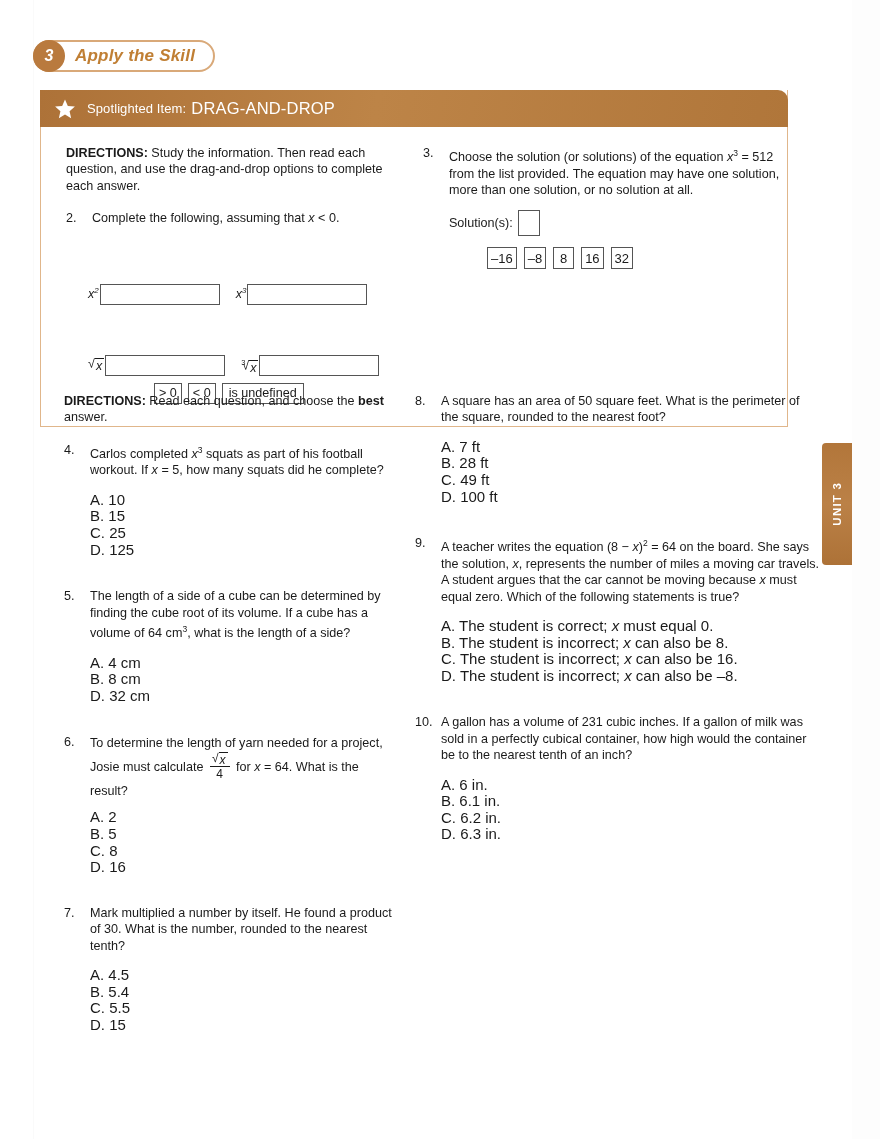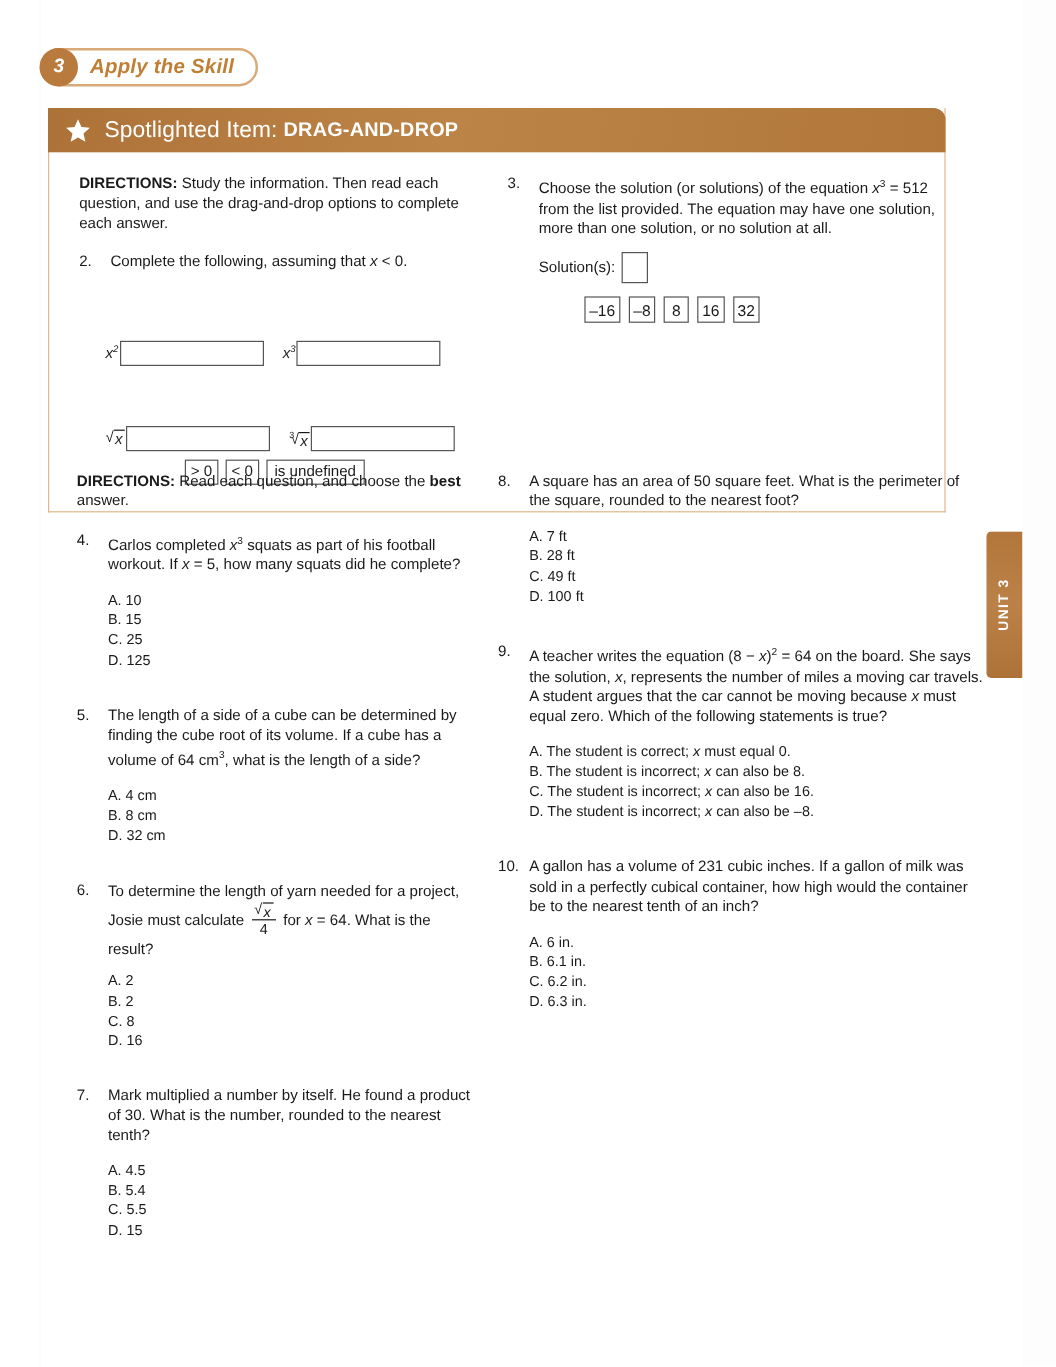--- a/index.html
+++ b/index.html
@@ -100,27 +100,27 @@
     margin: 0 -1px;
   }
   .star-icon {
     width: 22px;
     height: 22px;
     margin-right: 11px;
     flex: none;
   }
   .spotlight-label {
     color: #ffffff;
-    font-size: 19px;
+    font-size: 13px;
     letter-spacing: 0.1px;
   }
   .spotlight-type {
     color: #ffffff;
     font-size: 16.5px;
-    font-weight: bold;
+    font-weight: normal;
     letter-spacing: 0.2px;
     margin-left: 5px;
   }
   .spotlight-body {
     display: flex;
     padding: 18px 0 22px 0;
     gap: 21px;
   }
   .sl-col-left {
     width: 372px;
@@ -152,21 +152,21 @@
     line-height: 16.4px;
   }
   .q-num.wide { width: 26px; }
   .q-text {
     font-size: 12.6px;
     line-height: 16.4px;
     flex: 1;
   }
   .choices {
     margin: 13px 0 0 26px;
-    font-size: 12px;
+    font-size: 15px;
     line-height: 16.6px;
   }
   .choices div { white-space: nowrap; }
 
   i.v { font-style: italic; }
 
   
   .dd-area { margin: 14px 0 0 0; }
   .dd-row {
     display: flex;
@@ -465,21 +465,21 @@
               <span class="num"><span class="rad">
                   <span class="sign">√</span>
                   <span class="rand"><i>x</i></span>
                 </span></span>
               <span class="bar"></span>
               <span class="den">4</span>
             </span><span> for </span><i class="v">x</i><span> = 64. What is the result?</span></div>
       </div>
       <div class="choices" style="margin-top:8px">
         <div>A. 2</div>
-        <div>B. 2</div>
+        <div>B. 5</div>
         <div>C. 8</div>
         <div>D. 16</div>
       </div>
     </div>
 
     <div class="qblock" style="margin-top:29px">
       <div class="q">
         <div class="q-num">7.</div>
         <div class="q-text">Mark multiplied a number by itself. He found a product of 30. What is the number, rounded to the nearest tenth?</div>
       </div>

